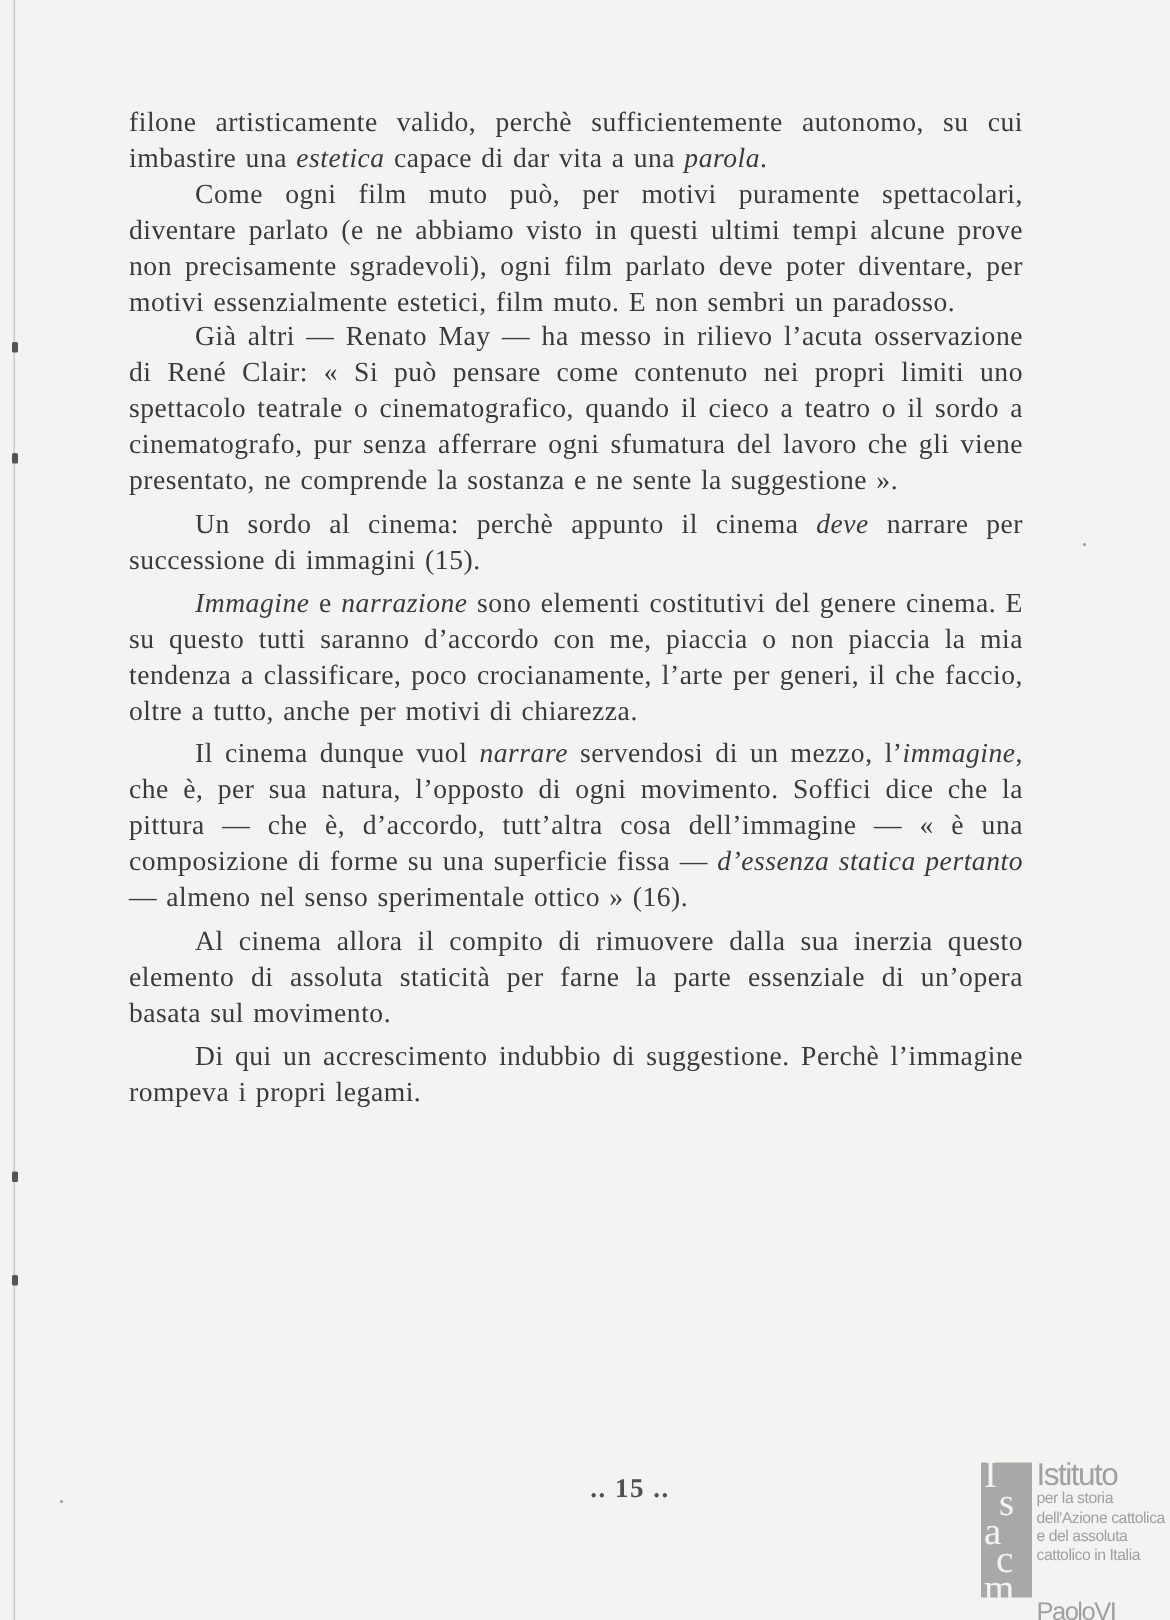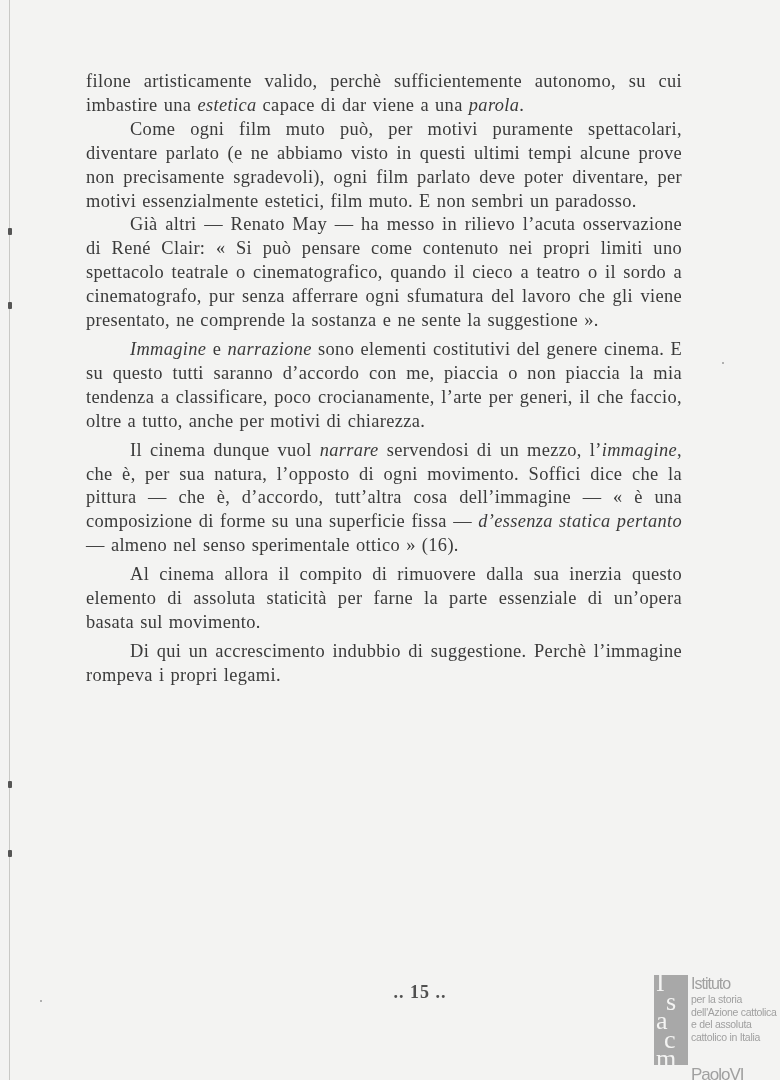--- a/index.html
+++ b/index.html
@@ -95,21 +95,21 @@
     left: 37px;
     top: 0;
     font-family: "Liberation Sans", "DejaVu Sans", sans-serif;
     color: #a0a0a0;
     font-size: 10.5px;
     line-height: 12.5px;
     letter-spacing: -0.3px;
     white-space: nowrap;
   }
   .logo-text .big {
-    font-size: 16px;
+    font-size: 21px;
     line-height: 18px;
     letter-spacing: -1px;
   }
   .logo-text .paolo {
     font-size: 17px;
     line-height: 19px;
     letter-spacing: -1px;
     margin-top: 22px;
   }
   .speck {
@@ -125,23 +125,24 @@
 
 <div class="binding-edge"></div>
 <div class="binding-mark" style="top:228px"></div>
 <div class="binding-mark" style="top:302px"></div>
 <div class="binding-mark" style="top:781px"></div>
 <div class="binding-mark" style="top:850px"></div>
 <div class="speck" style="left:722px;top:362px"></div>
 <div class="speck" style="left:40px;top:1000px"></div>
 
 <div class="text-block">
-  <p class="para first"><span>filone artisticamente valido, perchè sufficientemente autonomo, su cui imbastire una </span><em>estetica</em><span> capace di dar viene a una </span><em>parola</em><span>.</span></p>
+  <p class="para first"><span>filone artisticamente valido, perchè sufficientemente autonomo, su cui imbastire una </span><em>estetica</em><span> capace di dar vita a una </span><em>parola</em><span>.</span></p>
   <p class="para"><span>Come ogni film muto può, per motivi puramente spettacolari, diventare parlato (e ne abbiamo visto in questi ultimi tempi alcune prove non precisamente sgradevoli), ogni film parlato deve poter diventare, per motivi essenzialmente estetici, film muto. E non sembri un paradosso.</span></p>
   <p class="para"><span>Già altri — Renato May — ha messo in rilievo l’acuta osservazione di René Clair: « Si può pensare come contenuto nei propri limiti uno spettacolo teatrale o cinematografico, quando il cieco a teatro o il sordo a cinematografo, pur senza afferrare ogni sfumatura del lavoro che gli viene presentato, ne comprende la sostanza e ne sente la suggestione ».</span></p>
+  <p class="para gap"><span>Un sordo al cinema: perchè appunto il cinema </span><em>deve</em><span> narrare per successione di immagini (15).</span></p>
   <p class="para gap"><em>Immagine</em><span> e </span><em>narrazione</em><span> sono elementi costitutivi del genere cinema. E su questo tutti saranno d’accordo con me, piaccia o non piaccia la mia tendenza a classificare, poco crocianamente, l’arte per generi, il che faccio, oltre a tutto, anche per motivi di chiarezza.</span></p>
   <p class="para gap"><span>Il cinema dunque vuol </span><em>narrare</em><span> servendosi di un mezzo, l’</span><em>immagine</em><span>, che è, per sua natura, l’opposto di ogni movimento. Soffici dice che la pittura — che è, d’accordo, tutt’altra cosa dell’immagine — « è una composizione di forme su una superficie fissa — </span><em>d’essenza statica pertanto</em><span> — almeno nel senso sperimentale ottico » (16).</span></p>
   <p class="para gap"><span>Al cinema allora il compito di rimuovere dalla sua inerzia questo elemento di assoluta staticità per farne la parte essenziale di un’opera basata sul movimento.</span></p>
   <p class="para gap"><span>Di qui un accrescimento indubbio di suggestione. Perchè l’immagine rompeva i propri legami.</span></p>
 </div>
 
 <div class="page-number">.. 15 ..</div>
 
 <div class="logo">
   <div class="logo-bar">

